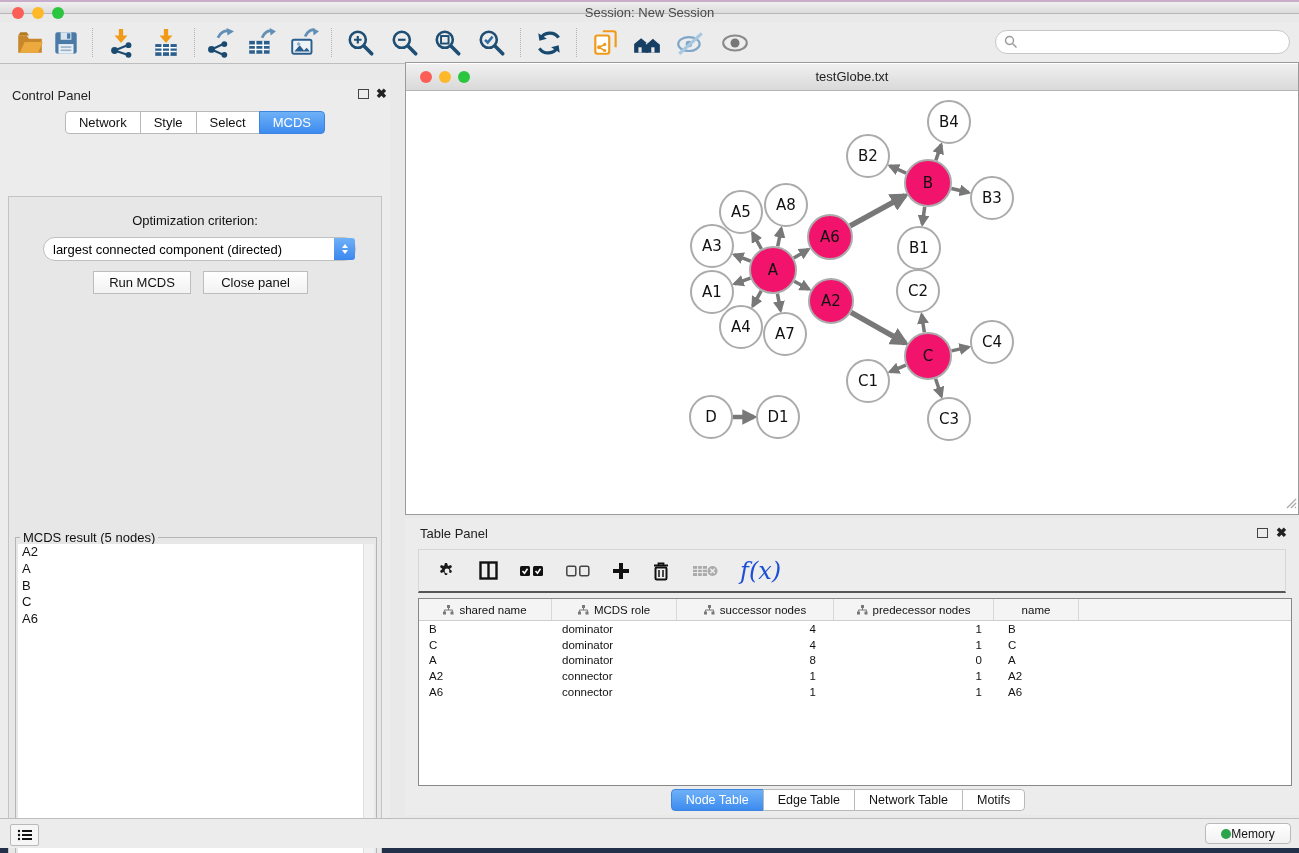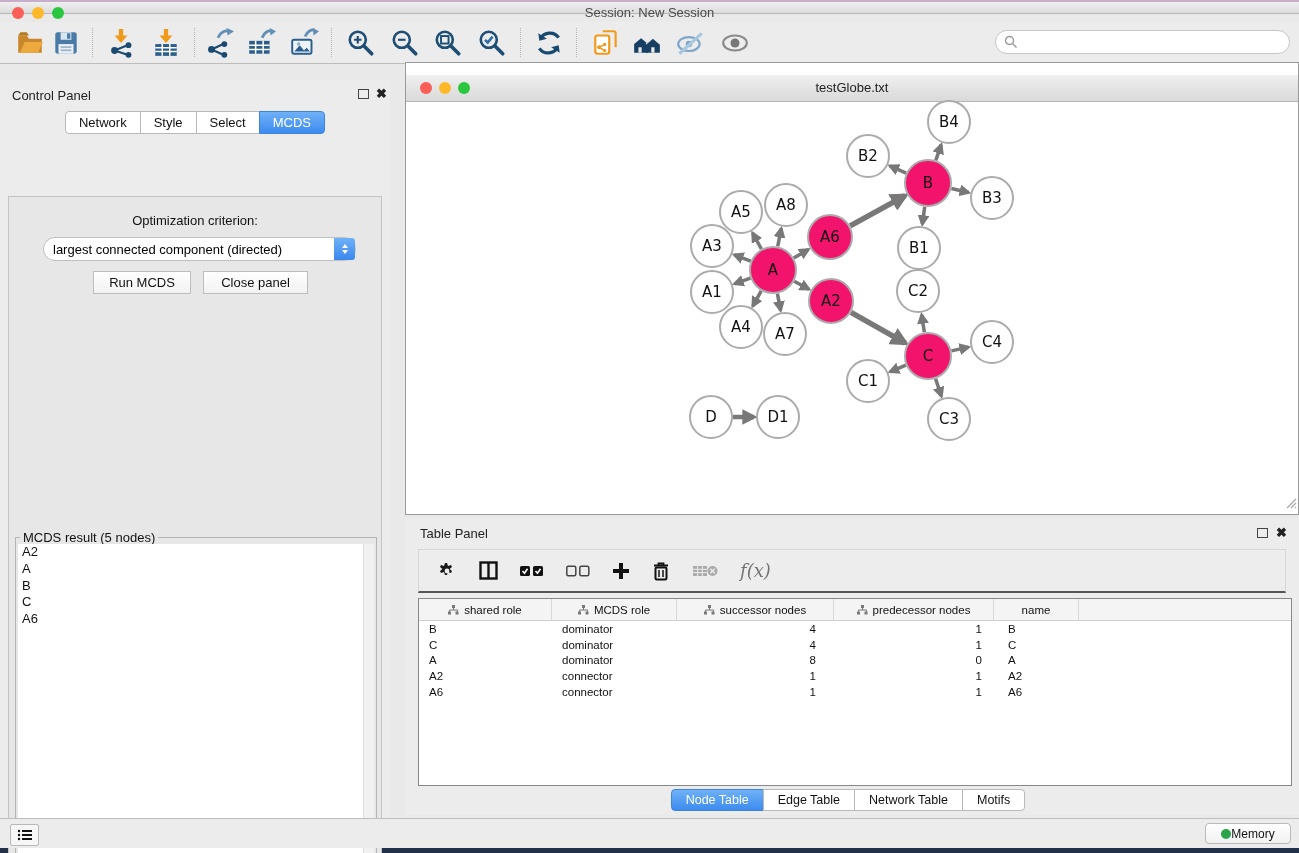--- a/index.html
+++ b/index.html
@@ -34,30 +34,30 @@
   .chev.up{border-bottom:4px solid #fff;}
   .chev.dn{border-top:4px solid #fff;}
   .pbtn{position:absolute;top:74px;height:23px;background:linear-gradient(#fff,#f2f2f2);border:1px solid #bdbdbd;border-radius:0;box-sizing:border-box;font-size:13px;color:#111;display:flex;align-items:center;justify-content:center;}
   #mcds-fieldset{position:absolute;left:6px;top:340px;width:360px;height:340px;border:1px solid #b5b5b5;}
   #mcds-legend{position:absolute;left:4px;top:-8px;background:#e7e7e7;font-size:13px;color:#111;padding:0 3px;}
   #mcds-list{position:absolute;left:2px;top:6px;right:2px;bottom:2px;background:#fff;overflow:hidden;}
   #mcds-scroll{position:absolute;right:0;top:0;width:10px;bottom:0;background:#f1f1f1;border-left:1px solid #e0e0e0;}
   .mcds-item{font-size:13px;color:#111;padding:1.2px 0 1.2px 4px;line-height:14.3px;}
   
   #net-window{left:405px;top:62px;width:894px;height:453px;background:#fff;border:1px solid #9a9a9a;box-sizing:border-box;}
-  #net-titlebar{position:absolute;left:0;top:12px;right:0;height:26px;background:linear-gradient(#f0f0f0,#d9d9d9);border-bottom:1px solid #b5b5b5;}
+  #net-titlebar{position:absolute;left:0;top:1px;right:0;height:26px;background:linear-gradient(#f0f0f0,#d9d9d9);border-bottom:1px solid #b5b5b5;}
   #net-title{position:absolute;left:0;right:0;top:5px;text-align:center;font-size:13px;color:#222;}
   .tl2{position:absolute;top:7px;width:12px;height:12px;border-radius:50%;}
   #graph-svg{position:absolute;left:0;top:26px;}
   #resize-grip{position:absolute;right:1px;bottom:1px;}
   
   #table-panel{left:405px;top:518px;width:894px;height:297px;background:#ececec;}
   #tp-toolbar{position:absolute;left:13px;top:31px;width:868px;height:44px;background:#ededed;border:1px solid #d6d6d6;border-bottom:2px solid #555;box-sizing:border-box;display:flex;align-items:center;gap:22px;padding-left:18px;}
   .tp-ico{display:flex;align-items:center;justify-content:center;}
-  #fx-label{font-size:18px;color:#737373;font-family:"DejaVu Serif",serif;font-style:italic;}
+  #fx-label{font-size:24px;color:#1d4ed8;font-family:"DejaVu Serif",serif;font-style:italic;}
   #data-table{position:absolute;left:13px;top:80px;width:874px;height:188px;background:#fff;border:1px solid #888;box-sizing:border-box;overflow:hidden;}
   #tbl-head{display:flex;background:#f4f4f4;border-bottom:1px solid #cfcfcf;height:21px;}
   .th{display:flex;align-items:center;justify-content:center;gap:5px;font-size:11.5px;color:#111;border-right:1px solid #d8d8d8;box-sizing:border-box;height:21px;}
   .tr{display:flex;height:15.7px;align-items:center;}
   .td{font-size:11.5px;color:#111;box-sizing:border-box;white-space:nowrap;overflow:hidden;}
   #tp-tabs{position:absolute;left:0;right:8px;top:271px;display:flex;justify-content:center;}
   #tp-tabs .tab{font-size:12.5px;padding:3px 14px;}
   
   #status-bar{left:0;top:818px;width:1299px;height:30px;background:#ececec;border-top:1px solid #bebebe;box-sizing:border-box;}
   #list-btn{position:absolute;left:10px;top:5px;width:27px;height:20px;background:#f6f6f6;border:1px solid #b9b9b9;border-radius:2px;display:flex;align-items:center;justify-content:center;}
@@ -407,21 +407,21 @@
 
     <div id="data-table">
       <div id="tbl-head">
           <div class="th" style="width: 133px;">
             <svg width="11" height="10" viewBox="0 0 11 10">
               <rect x="4" y="0" width="3" height="3" fill="#777"></rect>
               <rect x="0" y="6.5" width="3" height="3" fill="#777"></rect>
               <rect x="7.5" y="6.5" width="3" height="3" fill="#777"></rect>
               <path d="M5.5 3v2M1.5 6.5V5h8v1.5" stroke="#777" fill="none" stroke-width="1"></path>
             </svg>
-            <span>shared role</span>
+            <span>shared name</span>
           </div>
           <div class="th" style="width: 125px;">
             <svg width="11" height="10" viewBox="0 0 11 10">
               <rect x="4" y="0" width="3" height="3" fill="#777"></rect>
               <rect x="0" y="6.5" width="3" height="3" fill="#777"></rect>
               <rect x="7.5" y="6.5" width="3" height="3" fill="#777"></rect>
               <path d="M5.5 3v2M1.5 6.5V5h8v1.5" stroke="#777" fill="none" stroke-width="1"></path>
             </svg>
             <span>MCDS role</span>
           </div>

